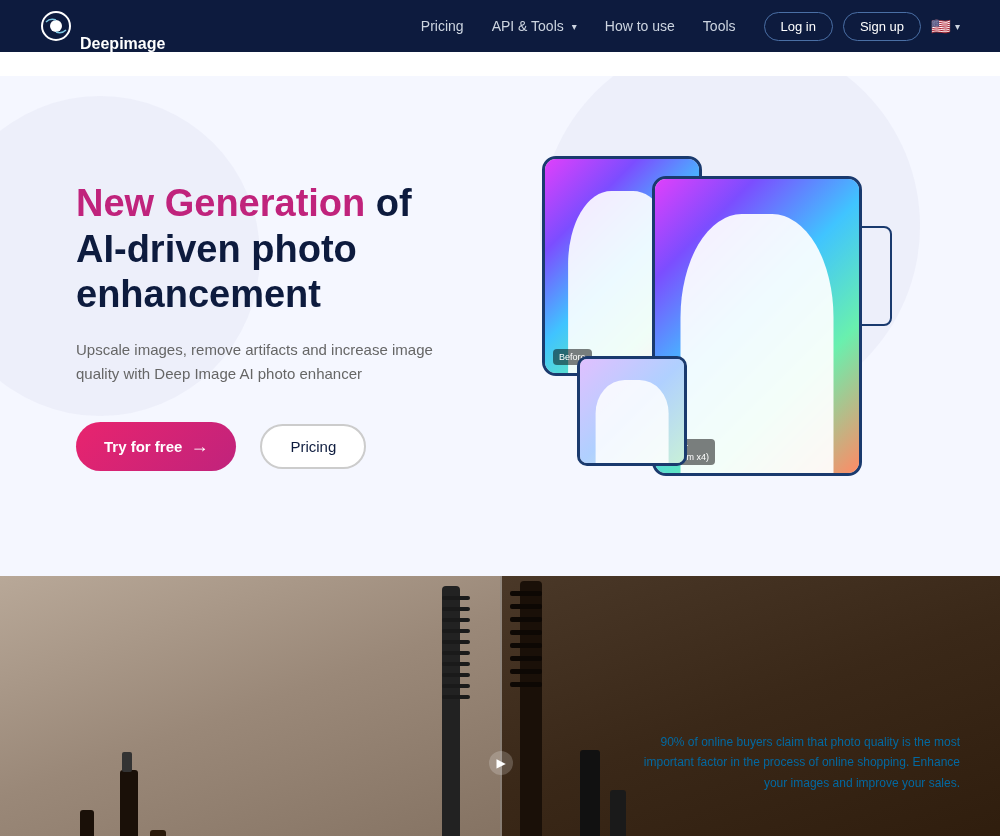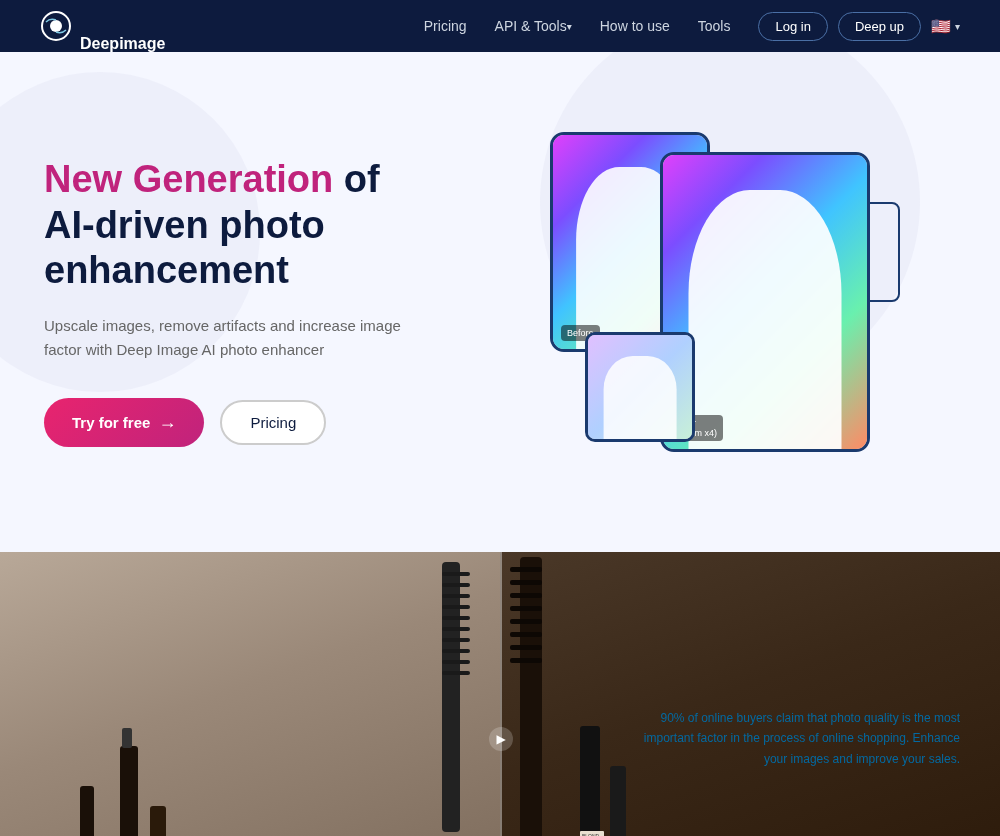--- a/index.html
+++ b/index.html
@@ -38,21 +38,21 @@
     }
     .nav-link {
       color: #cdd5e0;
       font-size: 14px;
       text-decoration: none;
       cursor: pointer;
     }
     .nav-link-dropdown {
       display: flex;
       align-items: center;
-      gap: 0;
+      gap: 8px;
     }
     .chevron-down {
       font-size: 10px;
       color: #cdd5e0;
     }
     .nav-actions {
       display: flex;
       align-items: center;
       gap: 10px;
       margin-left: 28px;
@@ -80,24 +80,25 @@
       align-items: center;
       gap: 4px;
       cursor: pointer;
     }
 
     
     .hero {
       background: #f5f7ff;
       display: flex;
       align-items: center;
-      padding: 60px 44px;
+      padding: 60px 76px;
       min-height: 460px;
       position: relative;
       overflow: hidden;
+      margin-top: 24px;
     }
     .hero-bg-circle {
       position: absolute;
       border-radius: 50%;
       background: #e8eaf6;
       opacity: 0.6;
     }
     .hero-bg-circle-1 {
       width: 320px;
       height: 320px;
@@ -131,21 +132,21 @@
     }
     .hero-subtitle {
       font-size: 15px;
       color: #666;
       line-height: 1.6;
       margin-bottom: 36px;
       max-width: 360px;
     }
     .hero-buttons {
       display: flex;
-      gap: 16px;
+      gap: 24px;
       align-items: center;
     }
     .btn-try {
       background: linear-gradient(135deg, #e8246e, #c0237c);
       color: #fff;
       border: none;
       padding: 14px 28px;
       border-radius: 30px;
       font-size: 15px;
       font-weight: 600;
@@ -363,37 +364,37 @@
     <a class="nav-link nav-link-dropdown">
       <span>API &amp; Tools</span>
       <span class="chevron-down">▾</span>
     </a>
     <a class="nav-link">How to use</a>
     <a class="nav-link">Tools</a>
   </div>
 
   <div class="nav-actions">
     <button class="btn-login">Log in</button>
-    <button class="btn-signup">Deep up</button>
+    <button class="btn-signup">Sign up</button>
     <div class="lang-selector">
       <span style="font-size:16px;">🇺🇸</span>
       <span class="chevron-down">▾</span>
     </div>
   </div>
 </nav>
 
 <section class="hero">
   <div class="hero-bg-circle hero-bg-circle-1"></div>
   <div class="hero-bg-circle hero-bg-circle-2"></div>
 
   <div class="hero-left">
     <h1 class="hero-title">
       <span class="hero-title-accent">New Generation</span><span class="hero-title-rest"> of<br>AI-driven photo<br>enhancement</span>
     </h1>
-    <p class="hero-subtitle">Upscale images, remove artifacts and increase image factor with Deep Image AI photo enhancer</p>
+    <p class="hero-subtitle">Upscale images, remove artifacts and increase image quality with Deep Image AI photo enhancer</p>
     <div class="hero-buttons">
       <button class="btn-try">
         <span>Try for free</span>
         <span class="btn-try-arrow">→</span>
       </button>
       <button class="btn-pricing">Pricing</button>
     </div>
   </div>
 
   <div class="hero-right">

